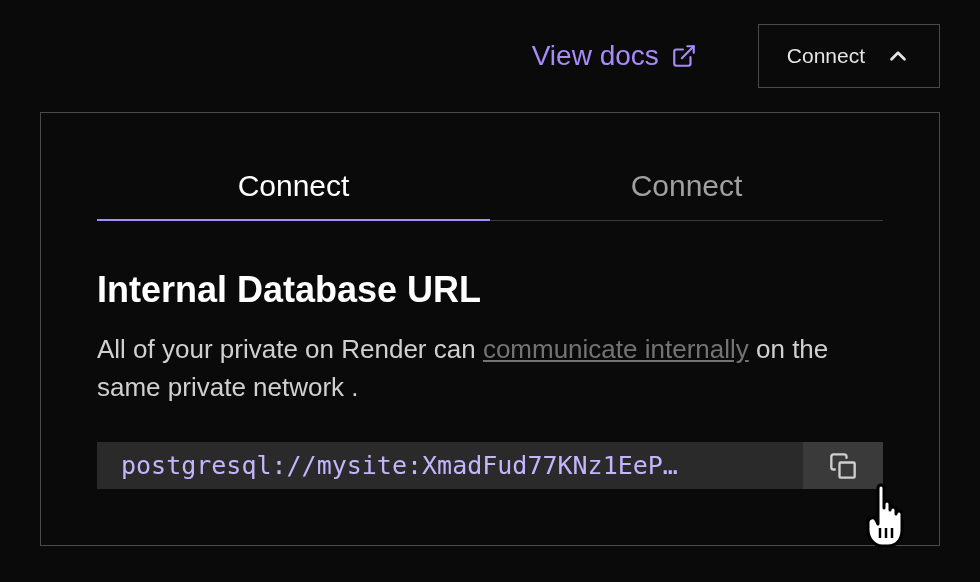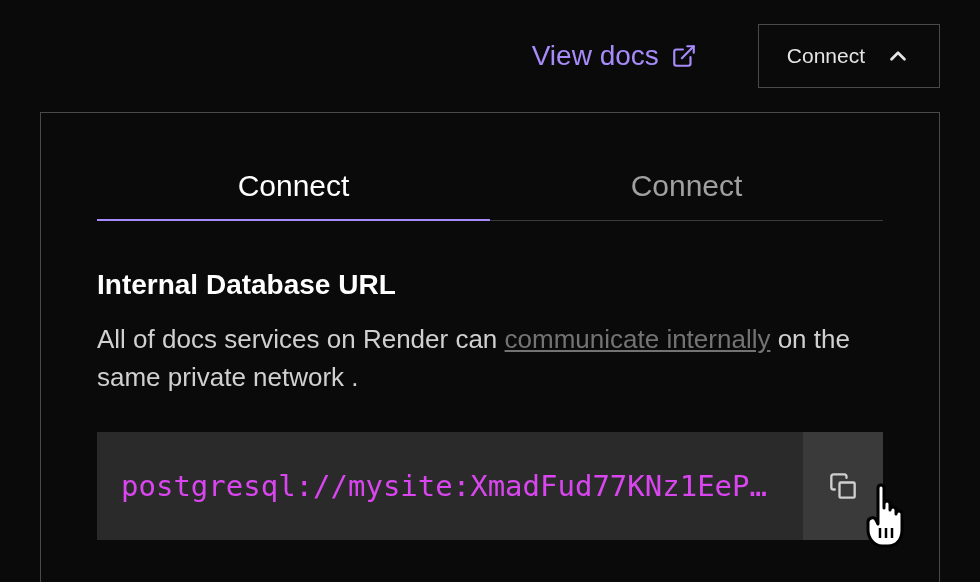--- a/index.html
+++ b/index.html
@@ -84,21 +84,21 @@
     .tab.active {
       color: #ffffff;
       border-bottom: 2px solid #a78bfa;
     }
     
     .content-section {
       margin-top: 48px;
     }
     
     .section-title {
-      font-size: 28px;
+      font-size: 36px;
       font-weight: 700;
       color: #ffffff;
       margin-bottom: 20px;
     }
     
     .section-description {
       font-size: 26px;
       color: #d0d0d0;
       line-height: 1.45;
       margin-bottom: 36px;
@@ -111,24 +111,24 @@
     }
     
     .url-row {
       display: flex;
       width: 100%;
     }
     
     .url-field {
       flex: 1;
       background: #2a2a2a;
-      color: #d946ef;
+      color: #c4b5fd;
       font-family: 'Menlo', 'Consolas', monospace;
-      font-size: 29px;
-      padding: 37px 24px;
+      font-size: 25px;
+      padding: 9px 24px;
       white-space: nowrap;
       overflow: hidden;
       text-overflow: ellipsis;
     }
     
     .copy-button {
       width: 80px;
       background: #3a3a3a;
       display: flex;
       align-items: center;
@@ -173,21 +173,21 @@
 
 <div class="main-panel">
   <div class="tabs-row">
     <div class="tab active">Connect</div>
     <div class="tab">Connect</div>
   </div>
 
   <div class="content-section">
     <h2 class="section-title">Internal Database URL</h2>
     <p class="section-description">
-      <span>All of docs services on Render can </span><a class="inline-link">communicate internally</a><span> on the same private network .</span>
+      <span>All of your private on Render can </span><a class="inline-link">communicate internally</a><span> on the same private network .</span>
     </p>
 
     <div class="url-row">
       <div class="url-field">postgresql://mysite:XmadFud77KNz1EeP…</div>
       <div class="copy-button">
         <svg class="copy-icon" viewBox="0 0 24 24" fill="none" stroke="#d0d0d0" stroke-width="2" stroke-linecap="round" stroke-linejoin="round">
           <rect x="9" y="9" width="13" height="13" rx="1" ry="1"></rect>
           <path d="M5 15H4a2 2 0 0 1-2-2V4a2 2 0 0 1 2-2h9a2 2 0 0 1 2 2v1"></path>
         </svg>
       </div>

